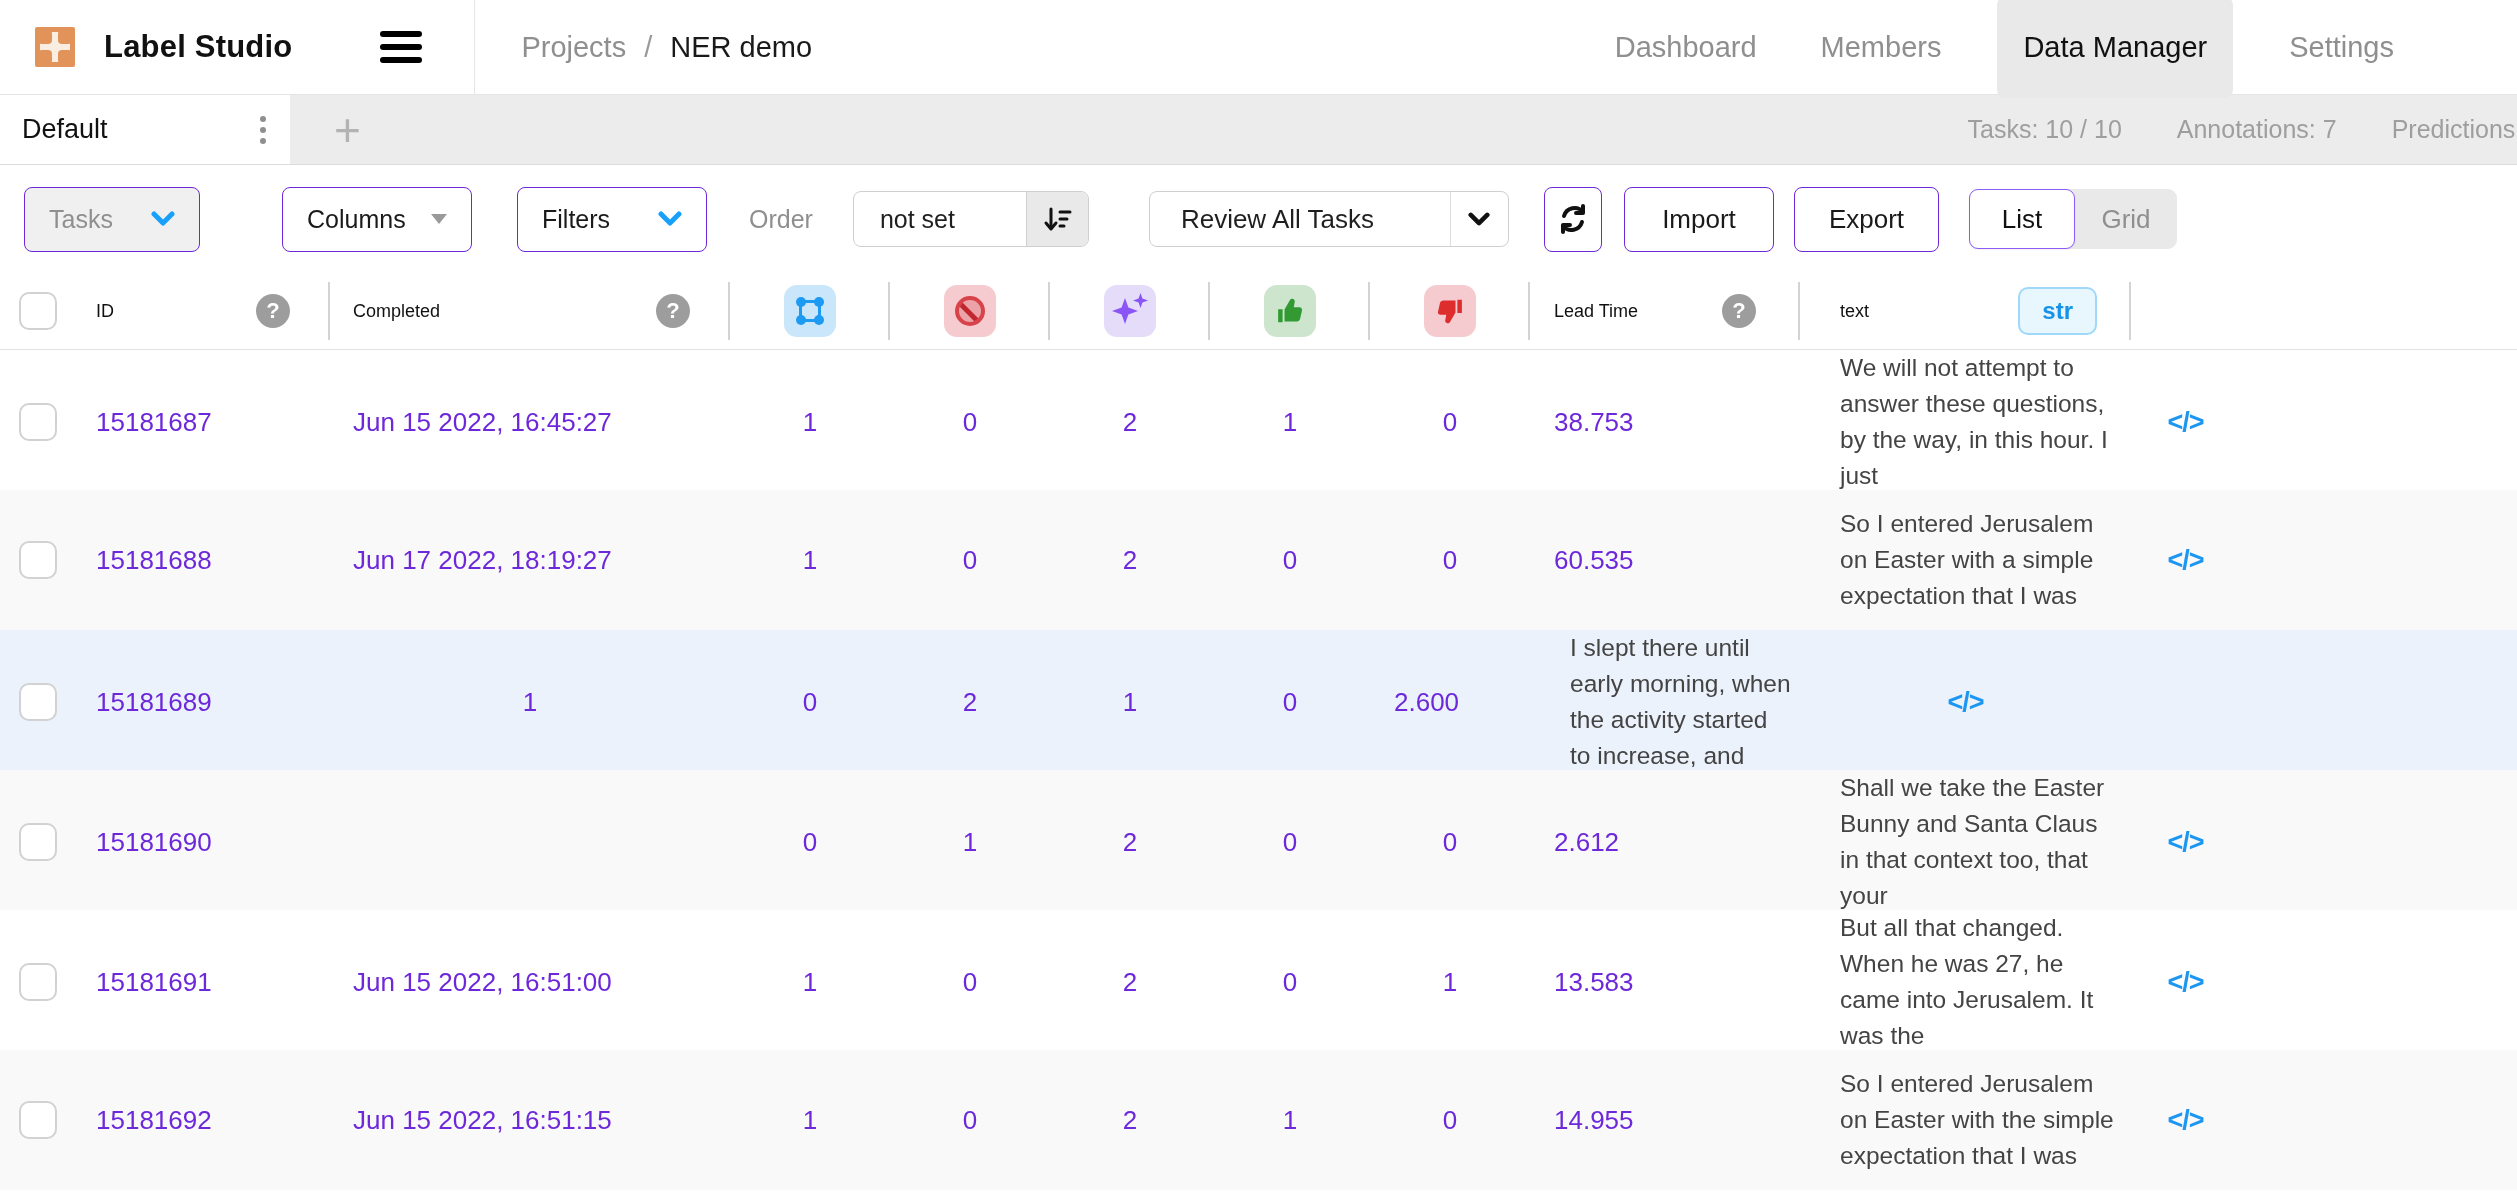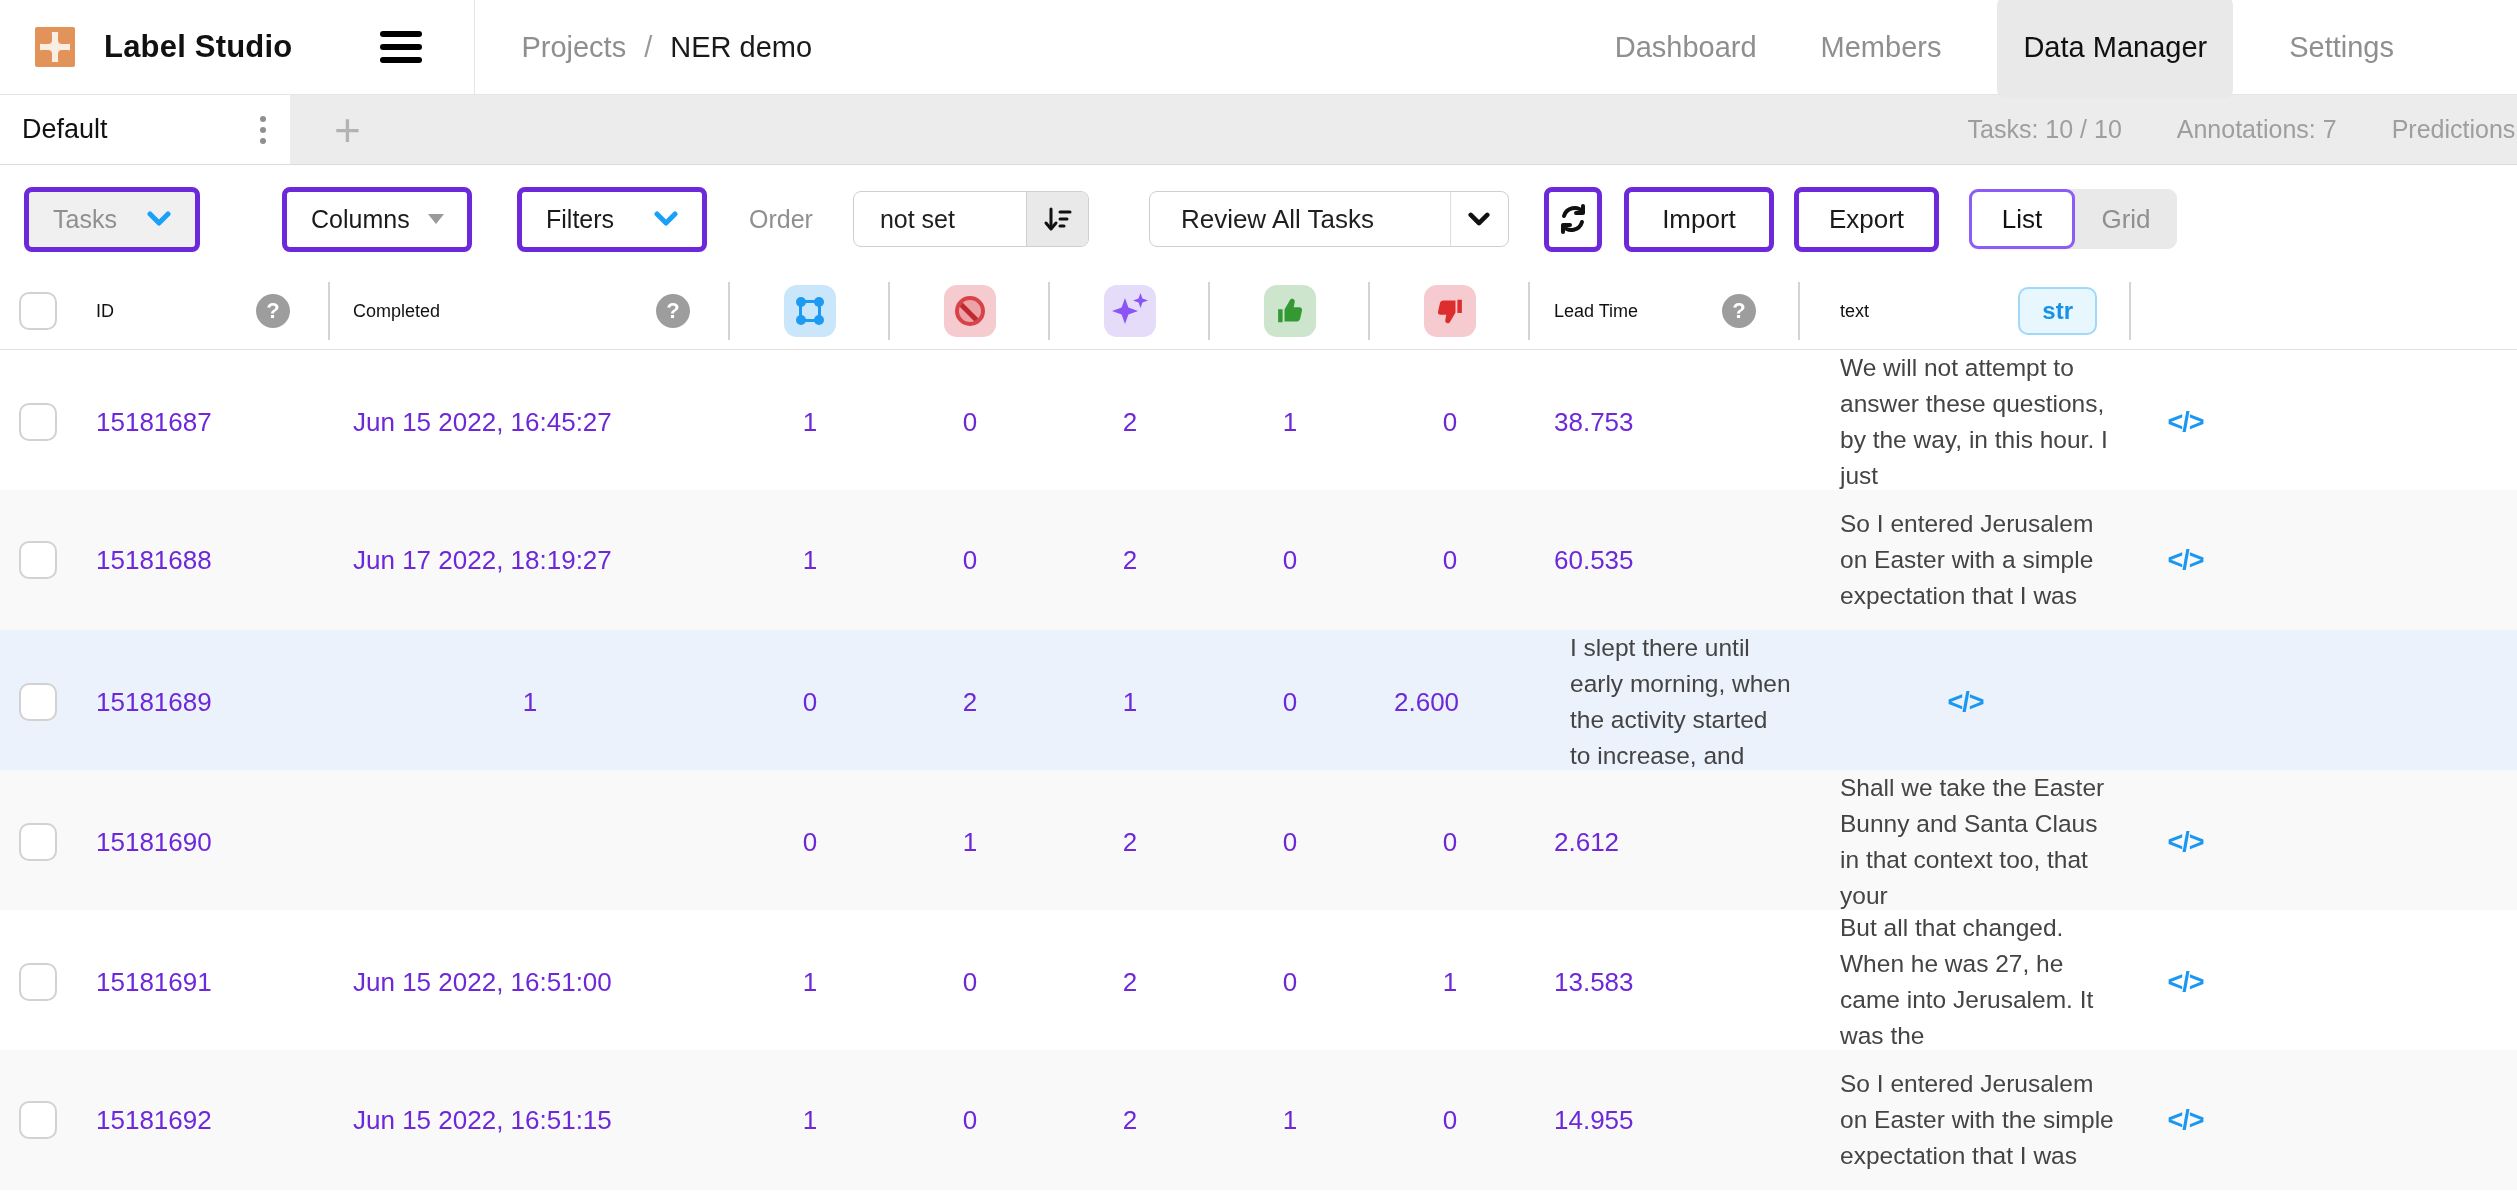--- a/index.html
+++ b/index.html
@@ -34,40 +34,40 @@
   .tab-active { width:290px; background:#fff; display:flex; align-items:center; padding:0 18px 0 22px; }
   .tab-label { font-size:27px; color:#111; }
   .kebab { margin-left:auto; display:flex; flex-direction:column; gap:5px; padding:6px; cursor:pointer; }
   .kebab i { width:6px; height:6px; border-radius:50%; background:#8f8f8f; }
   .tab-add { width:115px; display:flex; align-items:center; justify-content:center; color:#b3b3b3; font-size:46px; font-weight:300; cursor:pointer; }
   .tab-spacer { flex:1; }
   .tab-stats { display:flex; align-items:center; gap:55px; font-size:25px; color:#9e9e9e; white-space:nowrap; margin-right:-40px; }
 
   
   .toolbar { height:108px; background:#fff; display:flex; align-items:center; padding:0 0 0 24px; }
-  .btn { height:65px; border:5px solid #6d28d9; border-radius:8px; background:#fff; display:inline-flex; align-items:center; gap:18px; padding:0 24px; font-size:25px; color:#1a1a1a; cursor:pointer; white-space:nowrap; }
+  .btn { height:65px; border:1px solid #6d28d9; border-radius:8px; background:#fff; display:inline-flex; align-items:center; gap:18px; padding:0 24px; font-size:25px; color:#1a1a1a; cursor:pointer; white-space:nowrap; }
   .btn-tasks { background:#f0f0f0; color:#8f8f8f; width:176px; justify-content:space-between; }
   .btn-columns { margin-left:82px; width:190px; justify-content:space-between; }
   .btn-filters { margin-left:45px; width:190px; justify-content:space-between; }
   .order-label { margin-left:42px; font-size:25px; color:#8f8f8f; }
   .split { margin-left:40px; height:56px; border:1px solid #cfcfcf; border-radius:8px; display:inline-flex; align-items:stretch; overflow:hidden; background:#fff; cursor:pointer;gap:45px; }
   .split-main { display:flex; align-items:center; padding:0 26px; font-size:25px; }
   .split-icon { width:62px; display:flex; align-items:center; justify-content:center; background:#e9e9e9; border-left:1px solid #cfcfcf; }
   .split-review { margin-left:60px; width:360px; }
   .split-review .split-main { flex:1; justify-content:center; font-size:26px; }
   .split-review .chev-cell { width:58px; display:flex; align-items:center; justify-content:center; border-left:1px solid #dedede; }
   .btn-label-all { margin-left:84px; width:302px; height:60px; background:#18A0FB; border:none; border-radius:8px; display:inline-flex; align-items:stretch; overflow:hidden; cursor:pointer; }
   .btn-label-all .lbl { flex:1; display:flex; align-items:center; justify-content:center; color:#fff; font-size:26px; font-weight:bold; }
   .btn-label-all .chev-cell { width:58px; display:flex; align-items:center; justify-content:center; border-left:1px solid rgba(255,255,255,.35); }
   .btn-refresh { margin-left:35px; width:58px; justify-content:center; padding:0; }
   .btn-import { margin-left:22px; width:150px; justify-content:center; font-weight:400; font-size:26px; }
   .btn-export { margin-left:20px; width:145px; justify-content:center; font-weight:500; font-size:26px; }
   .seg { margin-left:30px; height:60px; background:#e9e9e9; border-radius:9px; display:inline-flex; align-items:stretch; }
   .seg-item { display:flex; align-items:center; justify-content:center; font-size:26px; cursor:pointer; }
-  .seg-item.active { width:106px; background:#fff; border:3px solid #8b5cf6; border-radius:9px; color:#111; box-shadow:0 1px 2px rgba(0,0,0,.06); }
+  .seg-item.active { width:106px; background:#fff; border:1px solid #8b5cf6; border-radius:9px; color:#111; box-shadow:0 1px 2px rgba(0,0,0,.06); }
   .seg-item.inactive { width:102px; color:#8f8f8f; }
 
   
   .chev { flex:none; }
   .tri-down { width:0; height:0; border-left:8px solid transparent; border-right:8px solid transparent; border-top:10px solid #9a9a9a; }
 
   
   .grid-row { display:grid; grid-template-columns:80px 250px 400px 160px 160px 160px 160px 160px 270px 331px 109px 1fr; align-items:center; }
   .thead { height:77px; border-bottom:1px solid #e2e2e2; background:#fff; }
   .cell { position:relative; height:100%; display:flex; align-items:center; }

